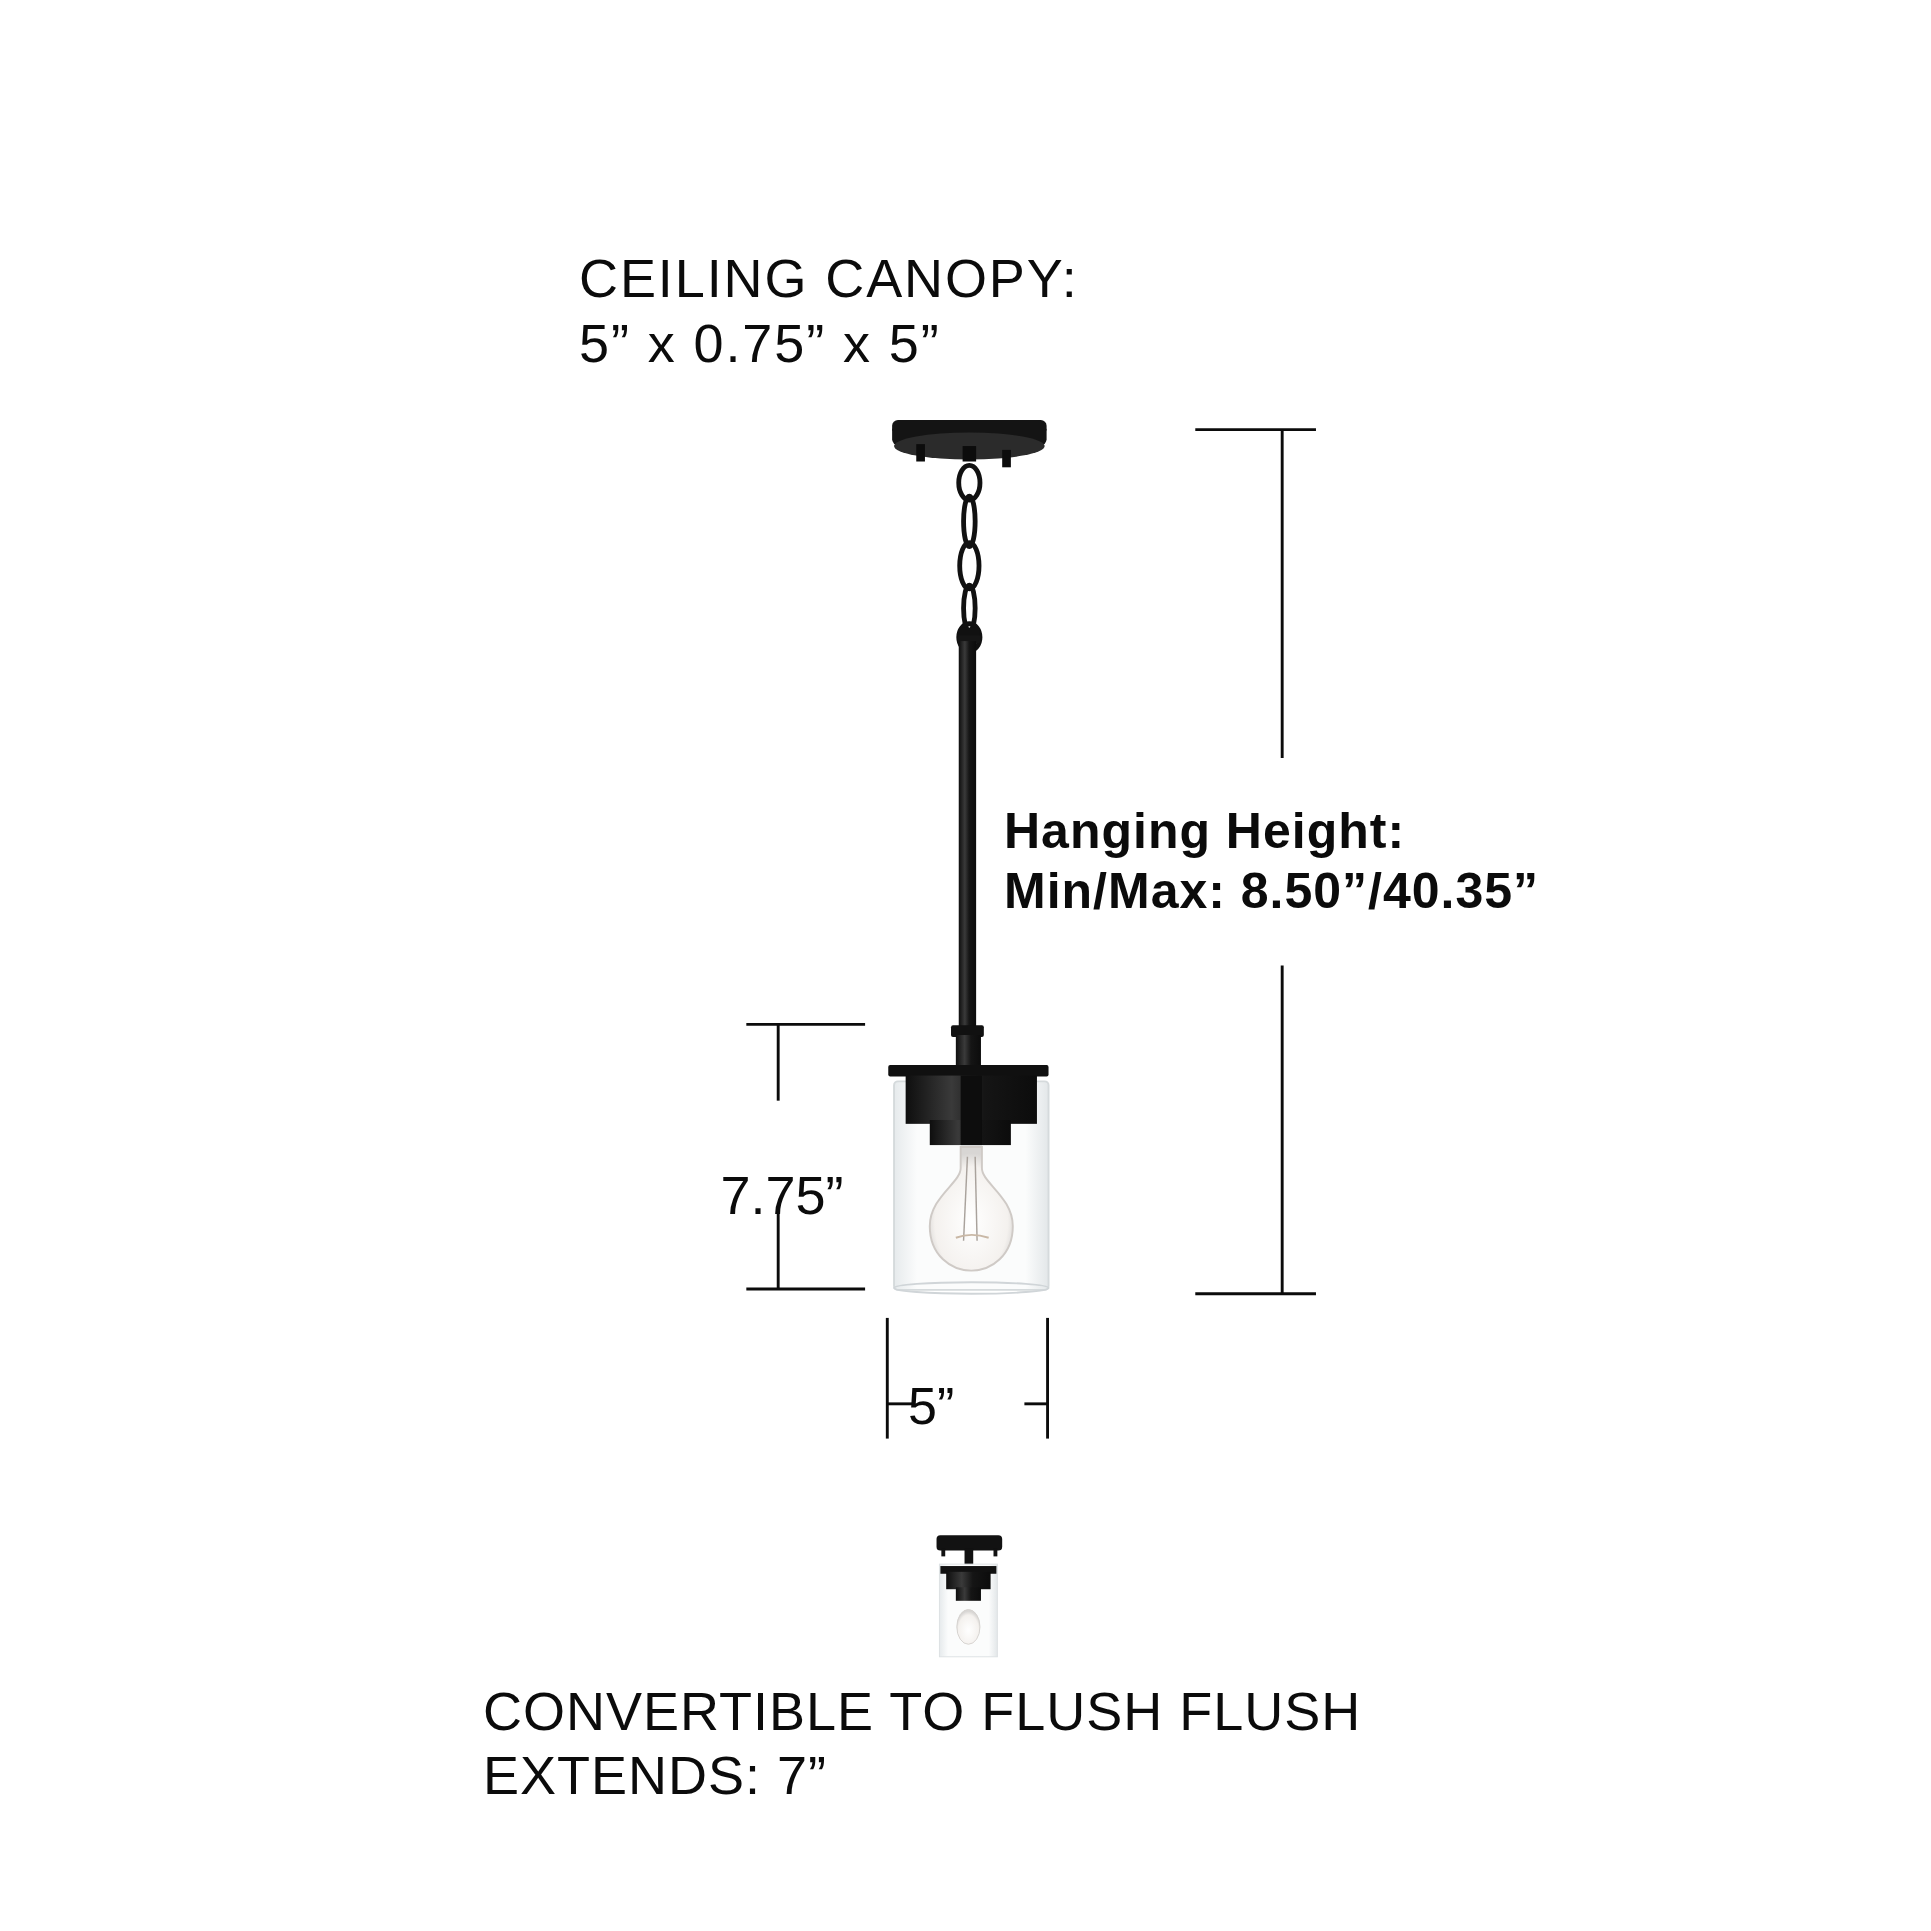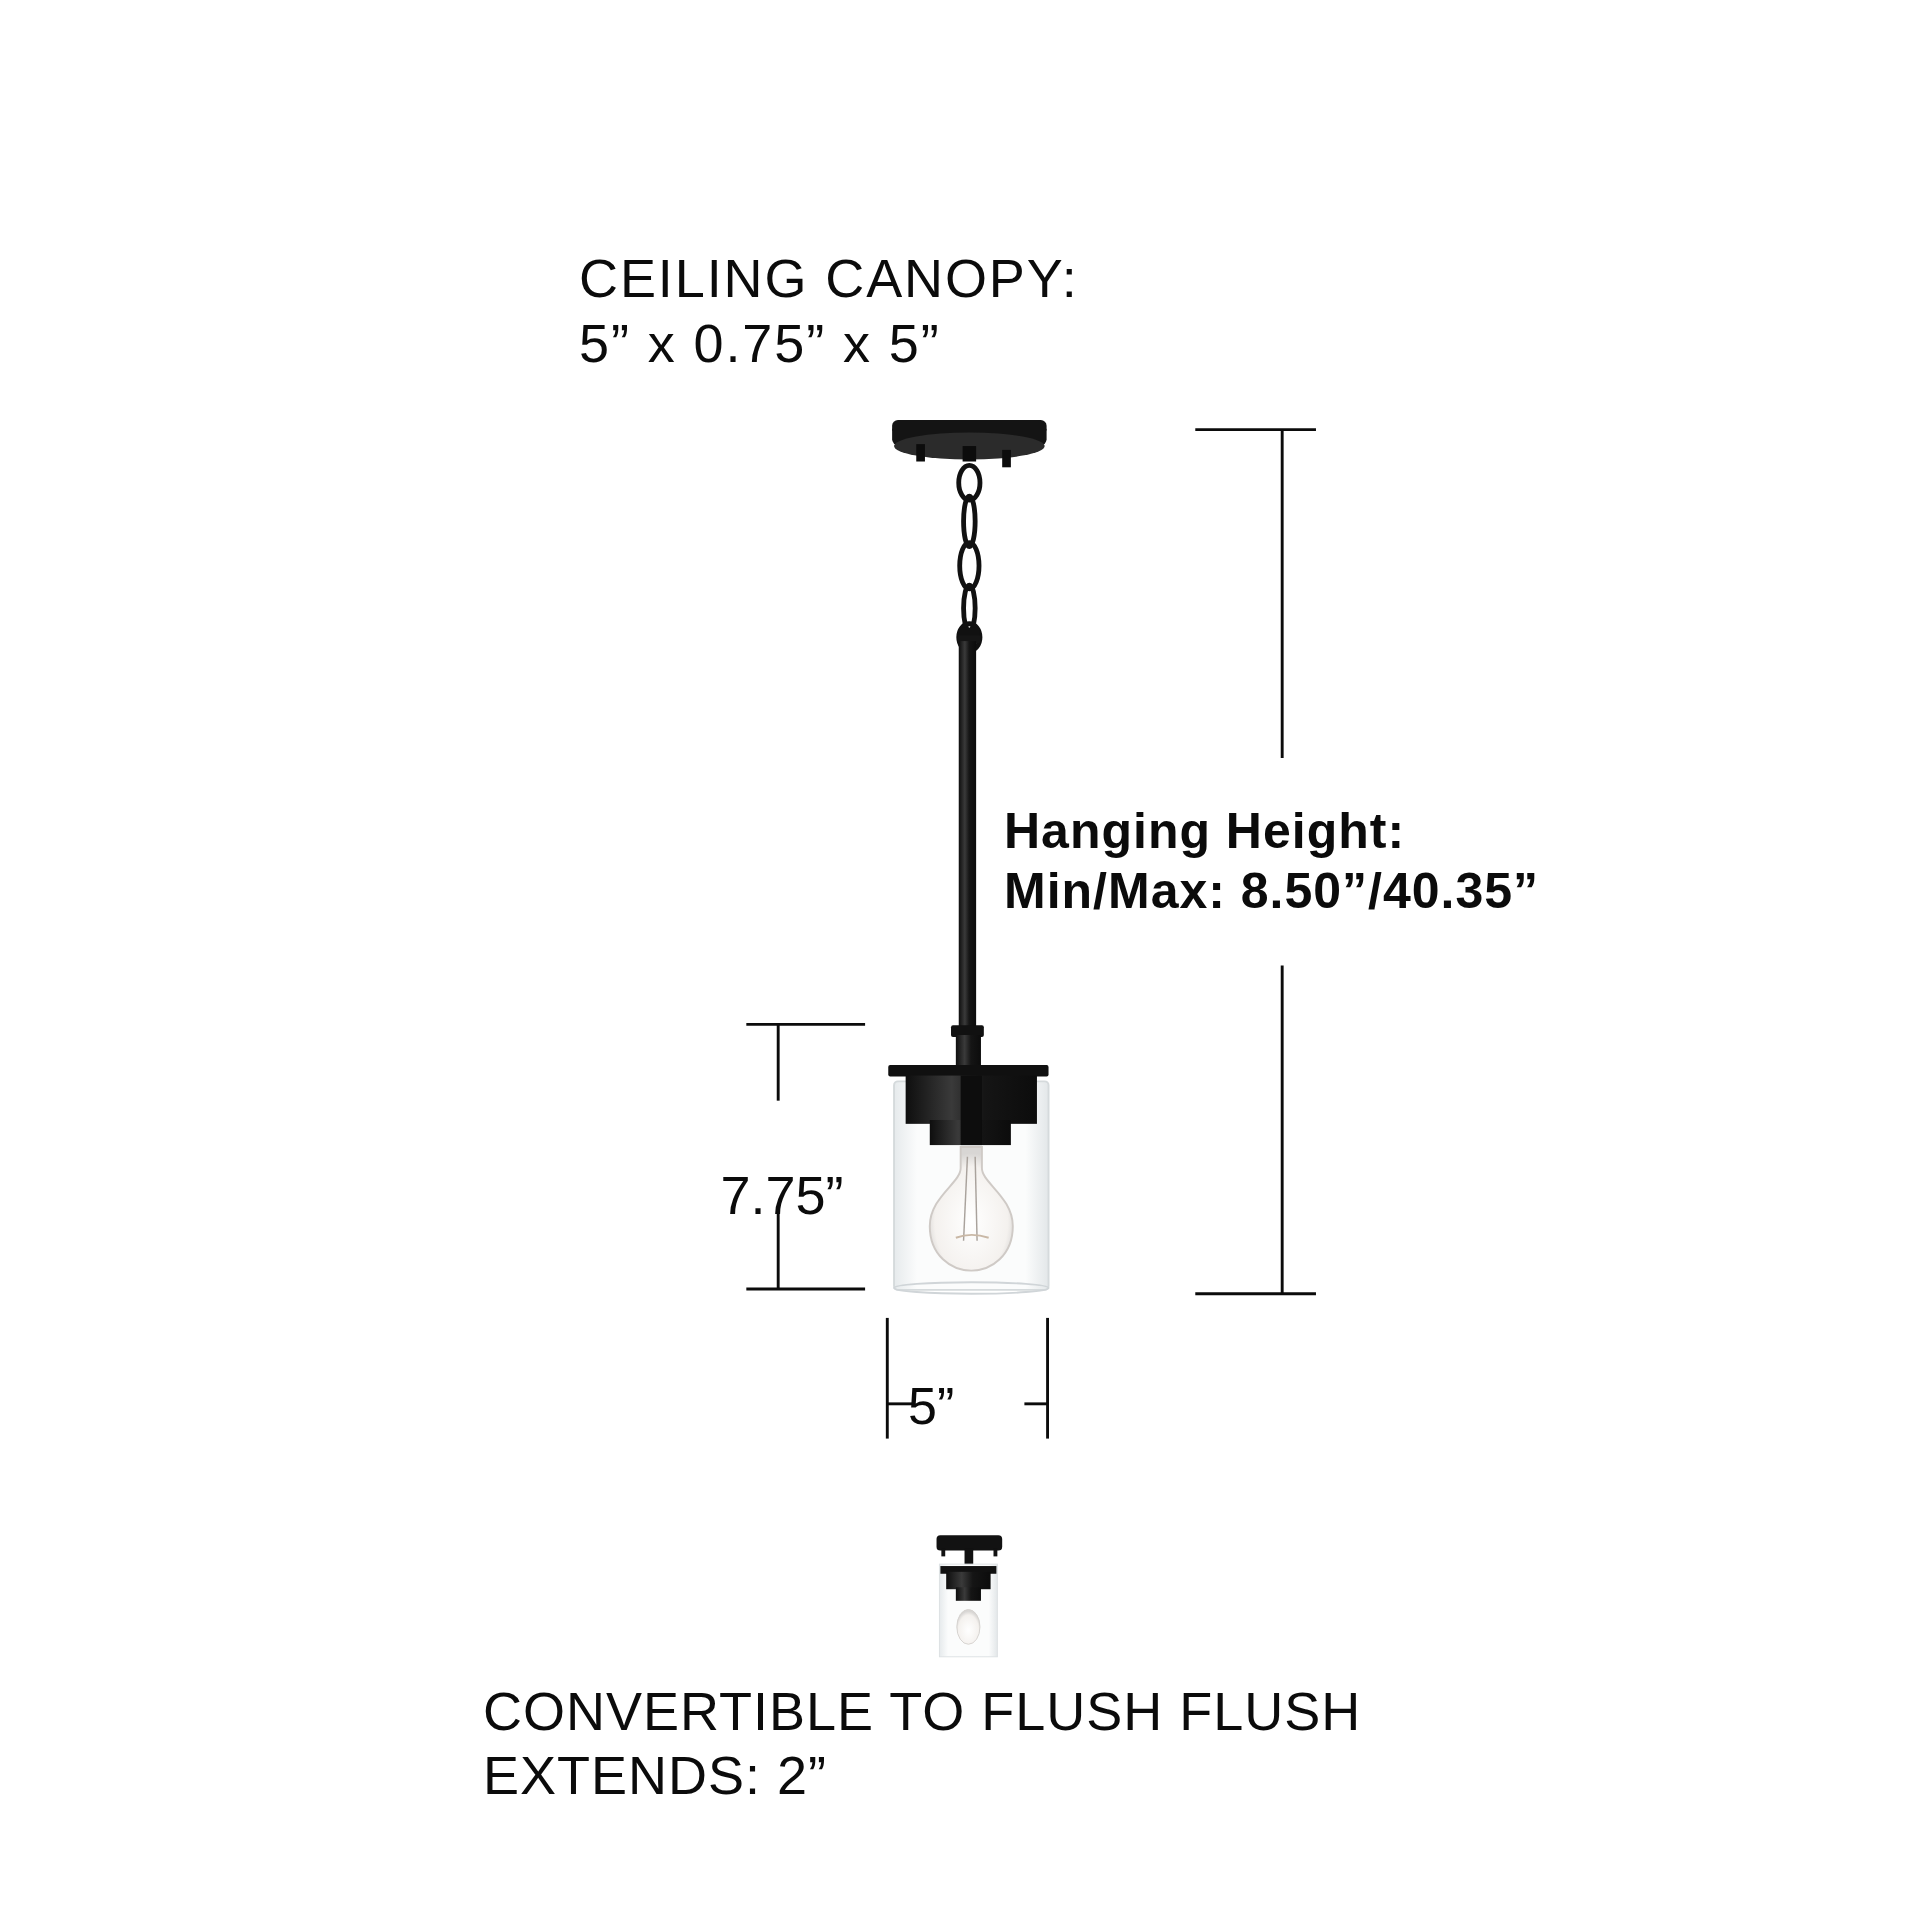--- a/index.html
+++ b/index.html
@@ -119,15 +119,15 @@
   <div>Hanging Height:</div>
   <div>Min/Max: 8.50”/40.35”</div>
 </div>
 
 <div class="label" id="height-label">7.75”</div>
 
 <div class="label" id="width-label">5”</div>
 
 <div class="label" id="semi-label">
   <div>CONVERTIBLE TO FLUSH FLUSH</div>
-  <div>EXTENDS: 2”</div>
+  <div>EXTENDS: 7”</div>
 </div>
 
 
 </body></html>

